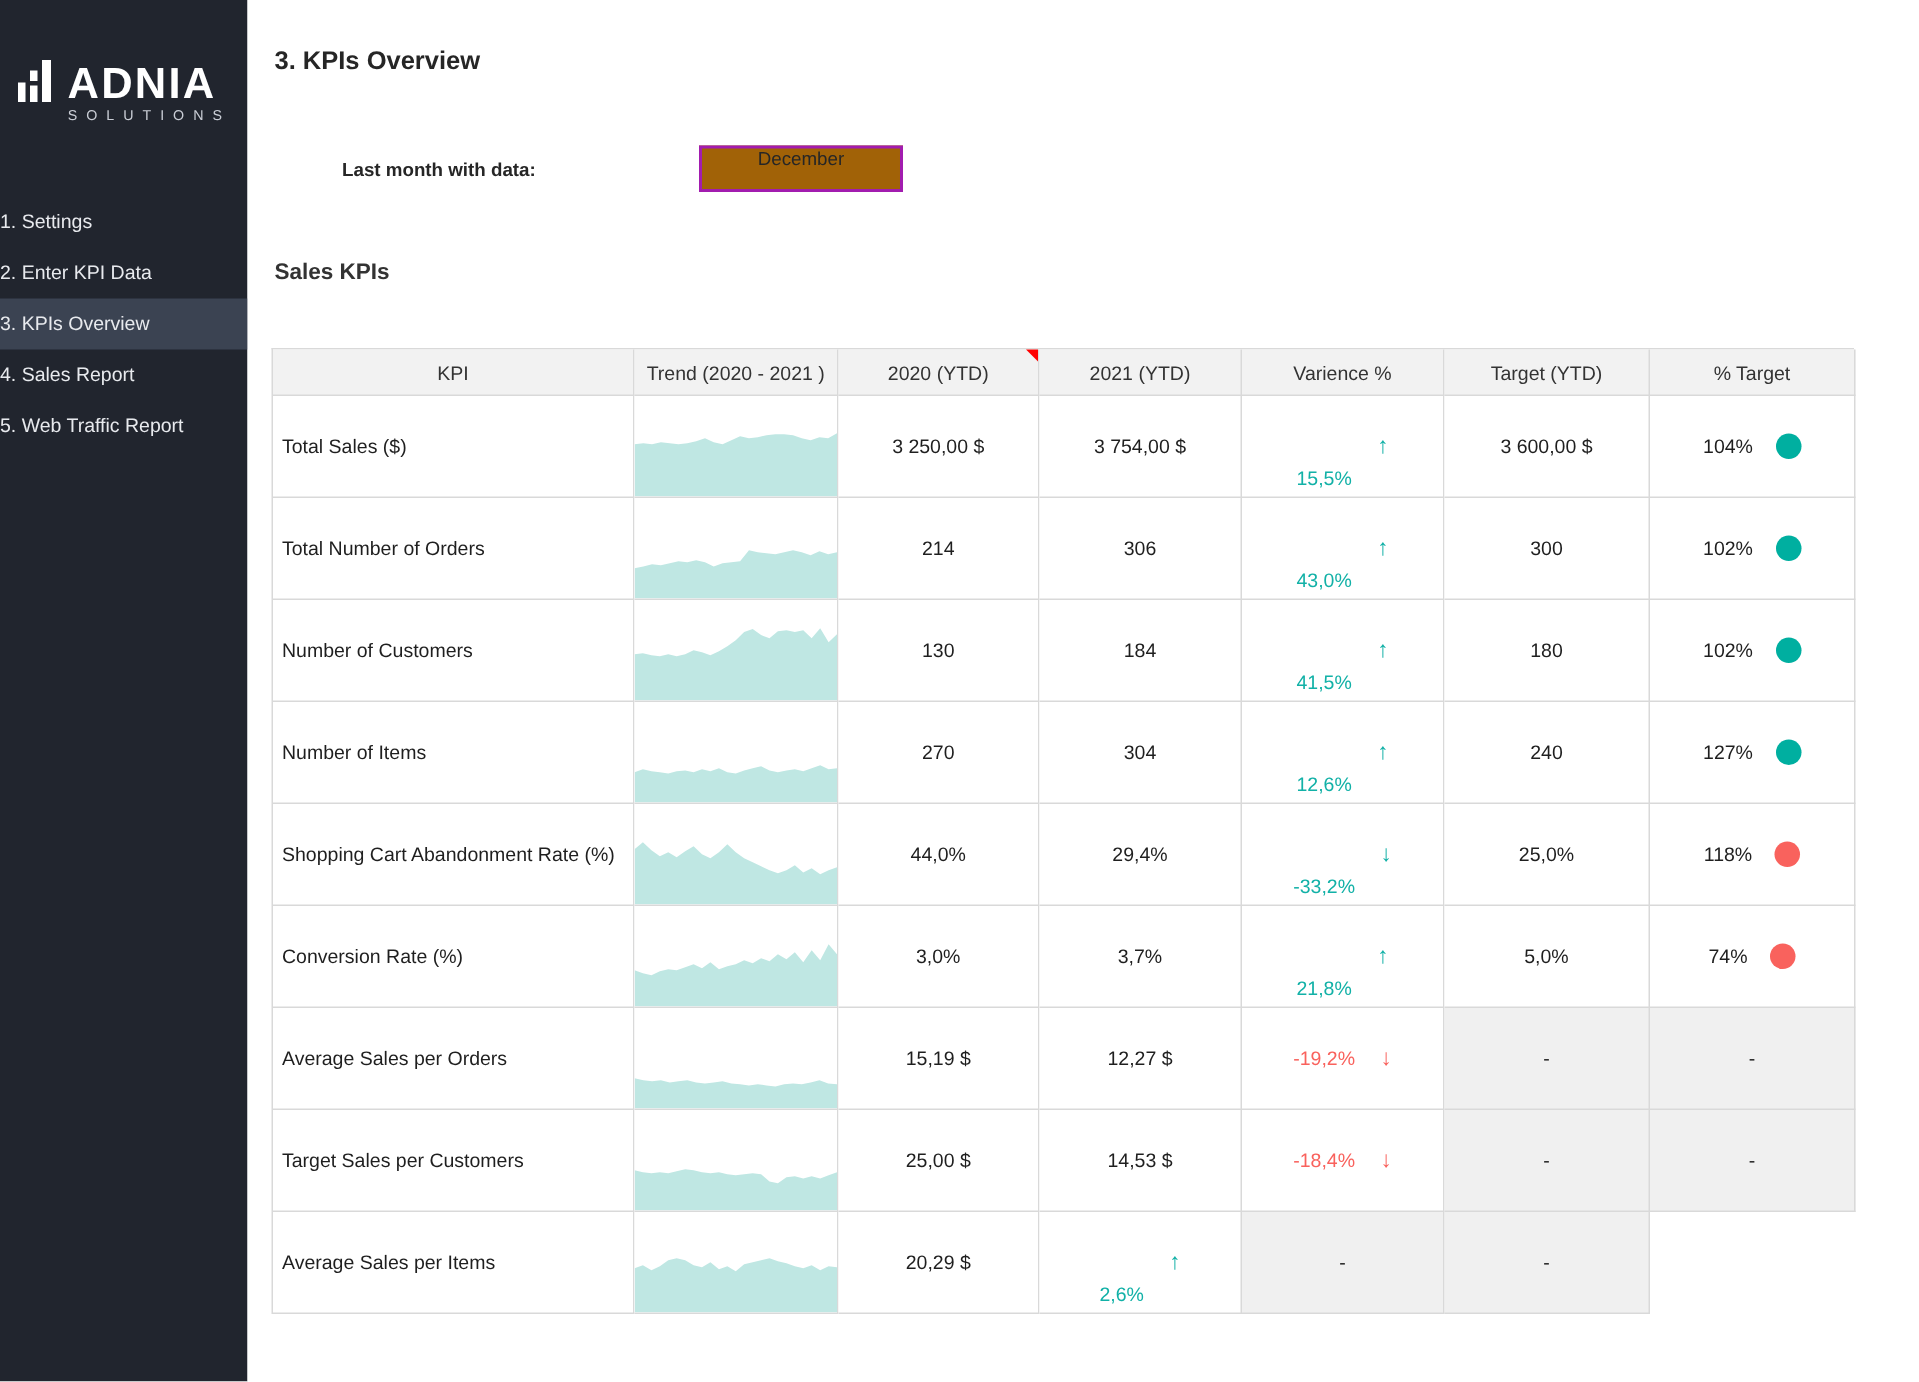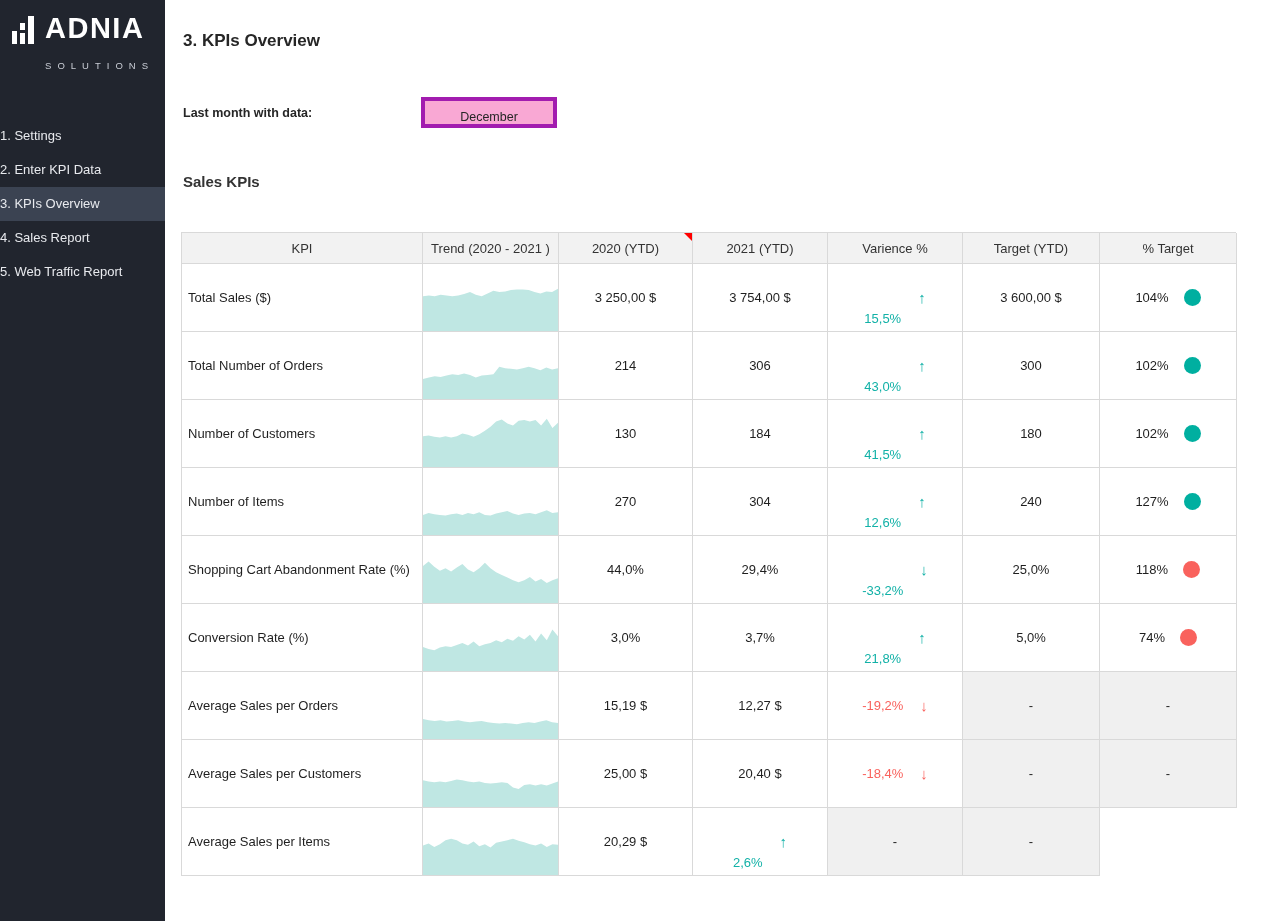--- a/index.html
+++ b/index.html
@@ -8,34 +8,34 @@
     --muted:#F0F0F0; --border:#D9D9D9; --flag:#FF0000;
   }
   *{box-sizing:border-box;}
   html,body{margin:0;padding:0;}
   body{width:1279px;height:921px;background:#fff;font-family:"Liberation Sans",sans-serif;overflow:hidden;}
   .app{display:flex;width:1279px;height:921px;}
 
   
   .sidebar{width:165px;flex-shrink:0;background:var(--sidebar-bg);color:#E8EAEE;}
   .logo{padding:16px 10px 0 12px;}
-  .logo-row{display:flex;align-items:flex-start;gap:7px;}
+  .logo-row{display:flex;align-items:flex-end;gap:7px;margin-top:24px;}
   .logo-icon{display:block;}
   .brand{font-size:29px;font-weight:bold;letter-spacing:1.5px;color:#FFFFFF;line-height:0.88;}
-  .brand-sub{font-size:9.5px;letter-spacing:6px;color:#C9CDD5;margin-top:14px;text-align:right;padding-right:1px;}
+  .brand-sub{font-size:9.5px;letter-spacing:6px;color:#C9CDD5;margin-top:2px;text-align:right;padding-right:1px;}
   .nav{margin-top:48px;}
   .nav-item{height:34px;line-height:34px;font-size:13px;color:#E8EAEE;cursor:pointer;}
   .nav-item.active{background:var(--sidebar-active);}
 
   
   .main{flex:1;padding-left:18px;position:relative;background:#fff;}
   .page-title{font-size:17px;font-weight:600;color:#262626;margin:31px 0 0 0;}
-  .control-row{margin-top:46px;display:flex;align-items:center;height:31px;}
+  .control-row{margin-top:46px;display:flex;align-items:center;height:31px;margin-left:45px;}
   .control-label{font-weight:bold;font-size:12.5px;color:#262626;width:238px;}
-  .month-box{width:136px;height:31px;border:4px solid #a21caf;background:#f9a8d4;display:flex;align-items:flex-end;justify-content:center;font-size:12.5px;color:#262626;cursor:pointer;}
+  .month-box{width:136px;height:31px;border:2px solid #a21caf;background:#a16207;display:flex;align-items:flex-start;justify-content:center;font-size:12.5px;color:#262626;cursor:pointer;}
   .section-title{font-size:15px;font-weight:700;color:#333;margin:45px 0 0 0;}
 
   
   .kpi-table{margin-top:42px;margin-left:-2px;display:grid;grid-template-columns:241px 136px 134px 135px 135px 137px 137px;width:1055px;border-left:1px solid var(--border);border-top:1px solid var(--border);}
   .cell{border-right:1px solid var(--border);border-bottom:1px solid var(--border);display:flex;align-items:center;justify-content:center;background:#fff;font-size:13px;color:#1F1F1F;position:relative;}
   .th{height:31px;background:var(--header-bg);font-size:13px;color:#333;}
   .td{height:68px;}
   .kpi-name{justify-content:flex-start;padding-left:6px;}
   .trend-cell{padding:0;align-items:flex-end;overflow:hidden;}
   .spark{display:block;}
@@ -208,28 +208,28 @@
         <div class="cell td">15,19 $</div>
         <div class="cell td">12,27 $</div>
         <div class="cell td">
           <span class="var-val red">-19,2%</span>
           <span class="arrow red">↓</span>
         </div>
         <div class="cell td muted">-</div>
         <div class="cell td muted">
           <span>-</span>
         </div>
-        <div class="cell td kpi-name">Average Sales per Customers</div>
+        <div class="cell td kpi-name">Target Sales per Customers</div>
         <div class="cell td trend-cell">
           <svg class="spark" width="135" height="67" viewBox="0 0 135 67" preserveAspectRatio="none">
             <polygon points="0,67 0.0,40.2 5.6,41.5 11.3,42.2 16.9,41.5 22.5,42.2 28.1,40.9 33.8,39.5 39.4,40.2 45.0,41.5 50.6,42.2 56.3,41.5 61.9,42.9 67.5,43.5 73.1,42.9 78.8,42.2 84.4,42.9 90.0,47.6 95.6,48.9 101.3,44.9 106.9,44.2 112.5,45.6 118.1,44.2 123.8,45.6 129.4,43.5 135.0,41.5 135,67" fill="#BFE7E3"></polygon>
           </svg>
         </div>
         <div class="cell td">25,00 $</div>
-        <div class="cell td">20,40 $</div>
+        <div class="cell td">14,53 $</div>
         <div class="cell td">
           <span class="var-val red">-18,4%</span>
           <span class="arrow red">↓</span>
         </div>
         <div class="cell td muted">-</div>
         <div class="cell td muted">
           <span>-</span>
         </div>
         <div class="cell td kpi-name">Average Sales per Items</div>
         <div class="cell td trend-cell">

